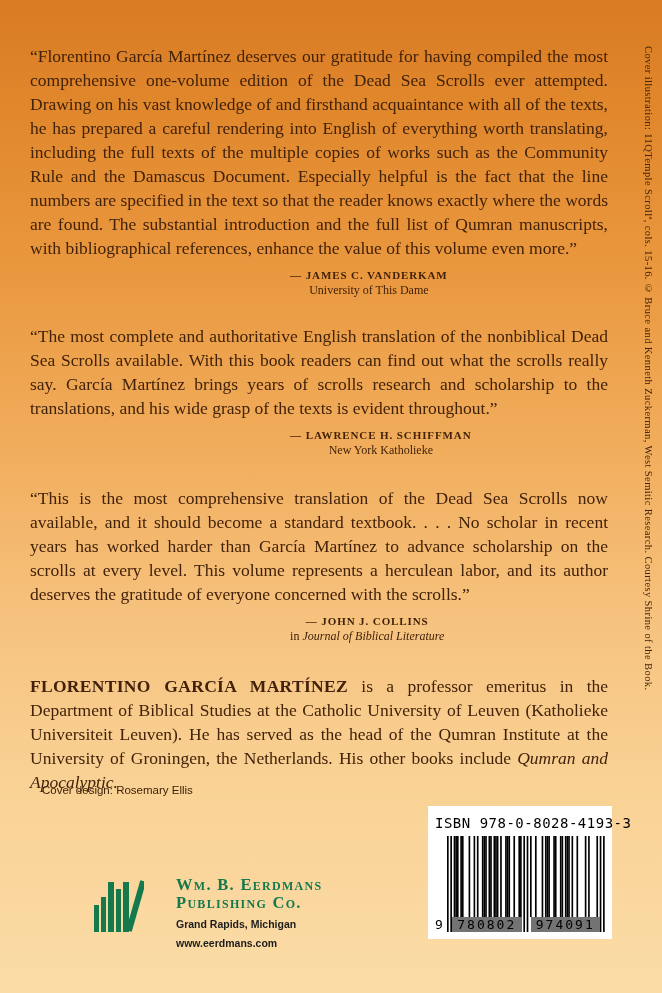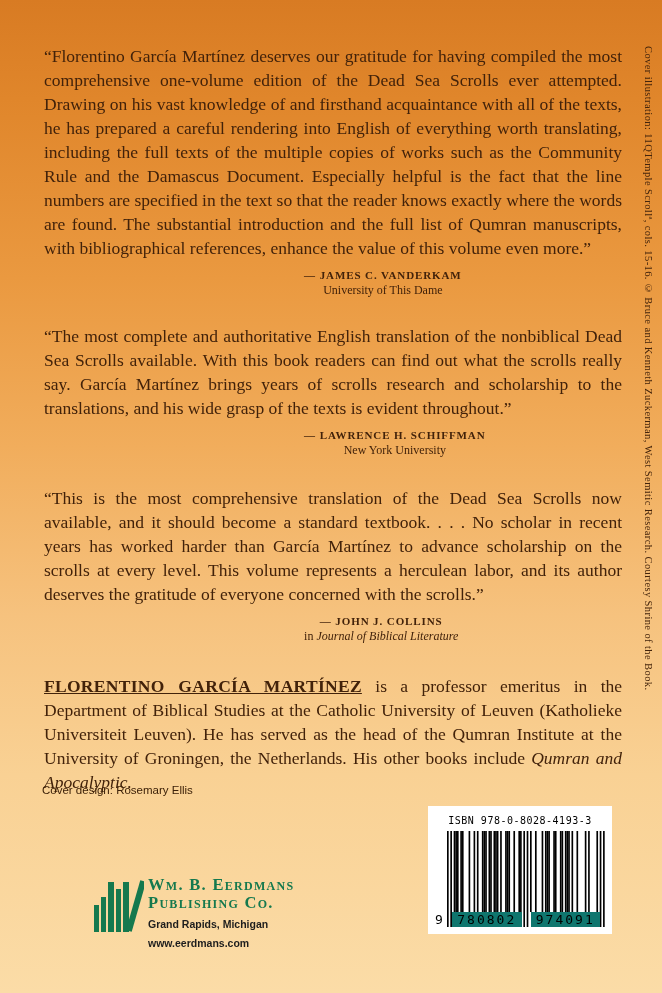--- a/index.html
+++ b/index.html
@@ -8,43 +8,43 @@
     position:relative;
     width:662px; height:993px;
     margin:0 auto;
     overflow:hidden;
     background:linear-gradient(180deg,
       #d87b23 0%, #e0862b 10%, #ea9940 28%,
       #f1ad5c 45%, #f6c27e 62%, #f9d194 78%, #fbdca7 100%);
     font-family:"Liberation Serif", serif;
     color:#42220a;
   }
-  .content { position:absolute; left:44px; top:44px; width:578px; }
+  .content { position:absolute; left:30px; top:44px; width:578px; }
   .quote-text {
     font-size:17.5px; line-height:24px;
     text-align:justify;
   }
   .attr-wrap { display:table; margin:9px 0 0 45%; text-align:center; }
   .attr-name {
     font-size:11px; font-weight:bold; letter-spacing:0.9px; white-space:nowrap;
   }
   .attr-affil { font-size:12px; margin-top:2px; white-space:nowrap; }
   .q2 { margin-top:26px; }
   .q3 { margin-top:28px; }
   .bio { margin-top:30px; font-size:17.5px; line-height:24px; text-align:justify; }
-  .bio-name { font-weight:bold; letter-spacing:0.3px;text-decoration:underline; }
+  .bio-name { font-weight:bold; letter-spacing:0.3px; }
   .bio i { font-style:italic; }
 
   .cover-design {
     position:absolute; left:42px; top:784px;
     font-family:"Liberation Sans", sans-serif;
     font-size:11.5px; color:#3d2108;
   }
 
-  .publisher { position:absolute; left:94px; top:874px; display:flex; gap:4px; align-items:flex-start; }
+  .publisher { position:absolute; left:94px; top:874px; display:flex; gap:32px; align-items:flex-start; }
   .pub-icon svg { display:block; }
   .pub-text { padding-top:2px; }
   .pub-name {
     font-family:"Liberation Serif", serif;
     font-variant:small-caps;
     font-size:16.5px; font-weight:bold; letter-spacing:1.3px;
     color:#15794e; line-height:1.12; white-space:nowrap;
   }
   .pub-meta {
     font-family:"Liberation Sans", sans-serif;
@@ -52,33 +52,33 @@
     line-height:1.3; margin-top:5px; white-space:nowrap;
   }
 
   .barcode-box {
     position:absolute; right:50px; top:806px;
     width:184px; background:#ffffff;
     padding:9px 7px 7px;
   }
   .isbn-label {
     font-family:"DejaVu Sans Mono", monospace;
-    font-size:10px; color:#000; text-align:center;
+    font-size:14px; color:#000; text-align:center;
     letter-spacing:0.5px; white-space:nowrap; margin-bottom:5px;
   }
   .barcode-inner { position:relative; width:170px; margin:0 auto; height:96px; }
   .barcode-inner svg { display:block; fill:#000; }
   .barcode-digits {
     position:absolute; left:0; bottom:0; width:100%;
     display:flex; align-items:flex-end;
     font-family:"DejaVu Sans Mono", monospace;
     font-size:13px; color:#000; line-height:15px; height:15px;
   }
   .bd-9 { width:12px; }
-  .bd-g { flex:1; text-align:center; background:#0f766e; letter-spacing:2px; }
+  .bd-g { flex:1; text-align:center; background:#737373; letter-spacing:2px; }
   .bd-g1 { margin-left:5px; }
   .bd-g2 { margin-left:9px; margin-right:5px; }
 
   .vertical-credit {
     position:absolute; top:46px; right:8px;
     writing-mode:vertical-rl;
     font-size:10.5px; letter-spacing:0.4px;
     color:#44240b; white-space:nowrap;
   }
 </style>
@@ -94,21 +94,21 @@
       <div class="attr-wrap">
         <div class="attr-name">— JAMES C. VANDERKAM</div>
         <div class="attr-affil">University of This Dame</div>
       </div>
     </section>
 
     <section class="quote-block q2">
       <p class="quote-text">“The most complete and authoritative English translation of the nonbiblical Dead Sea Scrolls available. With this book readers can find out what the scrolls really say. García Martínez brings years of scrolls research and scholarship to the translations, and his wide grasp of the texts is evident throughout.”</p>
       <div class="attr-wrap">
         <div class="attr-name">— LAWRENCE H. SCHIFFMAN</div>
-        <div class="attr-affil">New York University</div>
+        <div class="attr-affil">New York Katholieke</div>
       </div>
     </section>
 
     <section class="quote-block q3">
       <p class="quote-text">“This is the most comprehensive translation of the Dead Sea Scrolls now available, and it should become a standard textbook. . . . No scholar in recent years has worked harder than García Martínez to advance scholarship on the scrolls at every level. This volume represents a herculean labor, and its author deserves the gratitude of everyone concerned with the scrolls.”</p>
       <div class="attr-wrap">
         <div class="attr-name">— JOHN J. COLLINS</div>
         <div class="attr-affil"><span>in </span><i>Journal of Biblical Literature</i></div>
       </div>
     </section>

